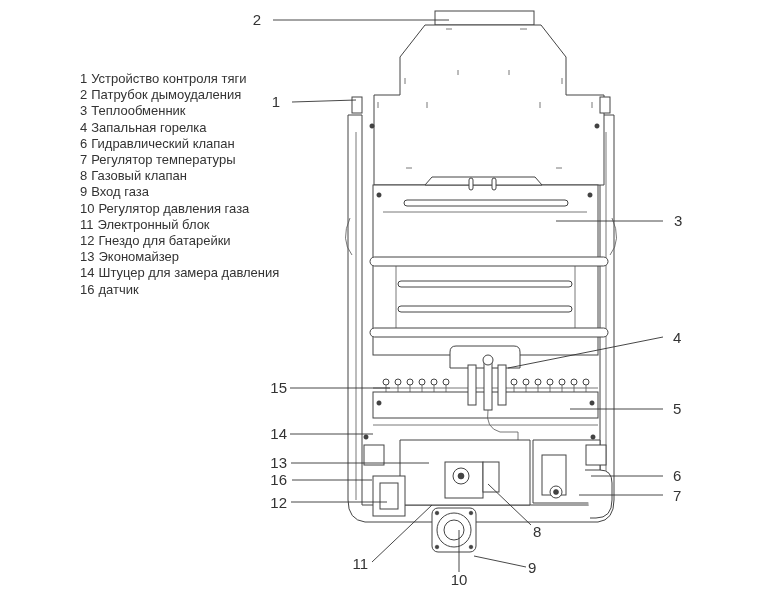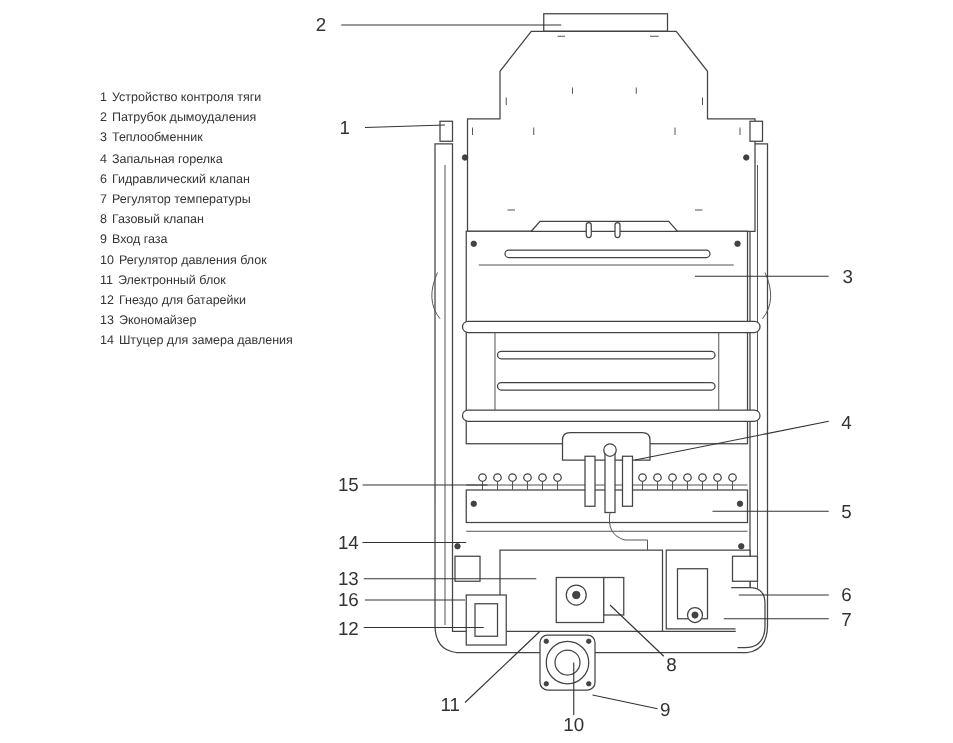--- a/index.html
+++ b/index.html
@@ -1,44 +1,45 @@
 <!DOCTYPE html>
 <html><head>
 <meta charset="utf-8">
 <style>
   html, body { margin: 0; padding: 0; background: #ffffff; }
   body { width: 762px; height: 594px; position: relative; overflow: hidden;
          font-family: "Liberation Sans", sans-serif; color: #2a2a2a; }
   #legend { position: absolute; left: 80px; top: 71px; width: 180px; }
-  #legend .row { font-size: 10px; line-height: 16.2px; white-space: nowrap; color: #333; }
+  #legend .row { font-size: 13px; line-height: 16.2px; white-space: nowrap; color: #333; }
   #legend .num { display: inline-block; margin-right: 4px; }
   svg#diagram { position: absolute; left: 0; top: 0; }
   .callout-num { font-family: "Liberation Sans", sans-serif; font-size: 15px; fill: #333; }
   .ln { stroke: #333; stroke-width: 0.9; fill: none; }
   .part { stroke: #444; stroke-width: 1; fill: #fff; }
   .thin { stroke: #555; stroke-width: 0.8; fill: none; }
   .dark { fill: #444; stroke: #333; stroke-width: 0.6; }
 </style>
 </head>
 <body>
 
 <div id="legend">
   <div class="row"><span class="num">1</span><span>Устройство контроля тяги</span></div>
   <div class="row"><span class="num">2</span><span>Патрубок дымоудаления</span></div>
   <div class="row"><span class="num">3</span><span>Теплообменник</span></div>
   <div class="row"><span class="num">4</span><span>Запальная горелка</span></div>
   <div class="row"><span class="num">6</span><span>Гидравлический клапан</span></div>
   <div class="row"><span class="num">7</span><span>Регулятор температуры</span></div>
   <div class="row"><span class="num">8</span><span>Газовый клапан</span></div>
   <div class="row"><span class="num">9</span><span>Вход газа</span></div>
-  <div class="row"><span class="num">10</span><span>Регулятор давления блок</span></div>
+  <div class="row"><span class="num">10</span><span>Регулятор давления газа</span></div>
   <div class="row"><span class="num">11</span><span>Электронный блок</span></div>
   <div class="row"><span class="num">12</span><span>Гнездо для батарейки</span></div>
   <div class="row"><span class="num">13</span><span>Экономайзер</span></div>
   <div class="row"><span class="num">14</span><span>Штуцер для замера давления</span></div>
+  <div class="row"><span class="num">16</span><span>датчик</span></div>
 </div>
 
 <svg id="diagram" width="762" height="594" viewBox="0 0 762 594">
 
   <g>
     <path class="part" d="M348,115 L348,500 Q348,520 365,522 L598,522 Q614,520 614,500 L614,115 L600,115 L600,505 L362,505 L362,115 Z" fill="#fff"></path>
     <path class="thin" d="M356,132 L356,500"></path>
     <path class="thin" d="M606,132 L606,500"></path>
   </g>
 

